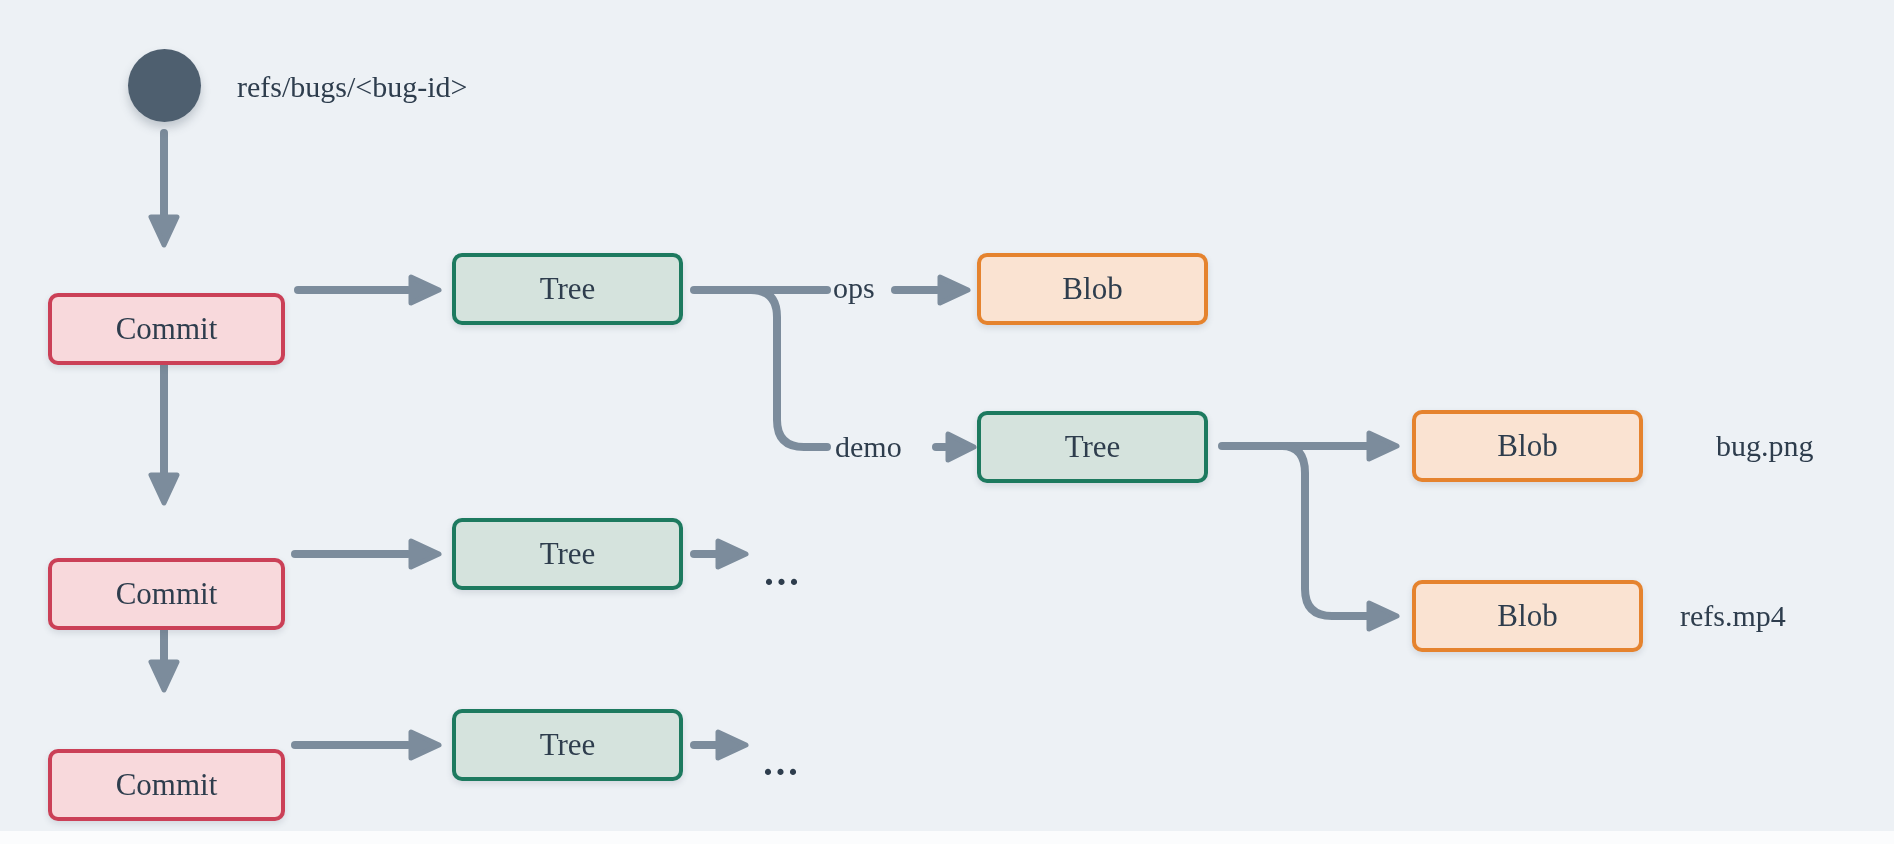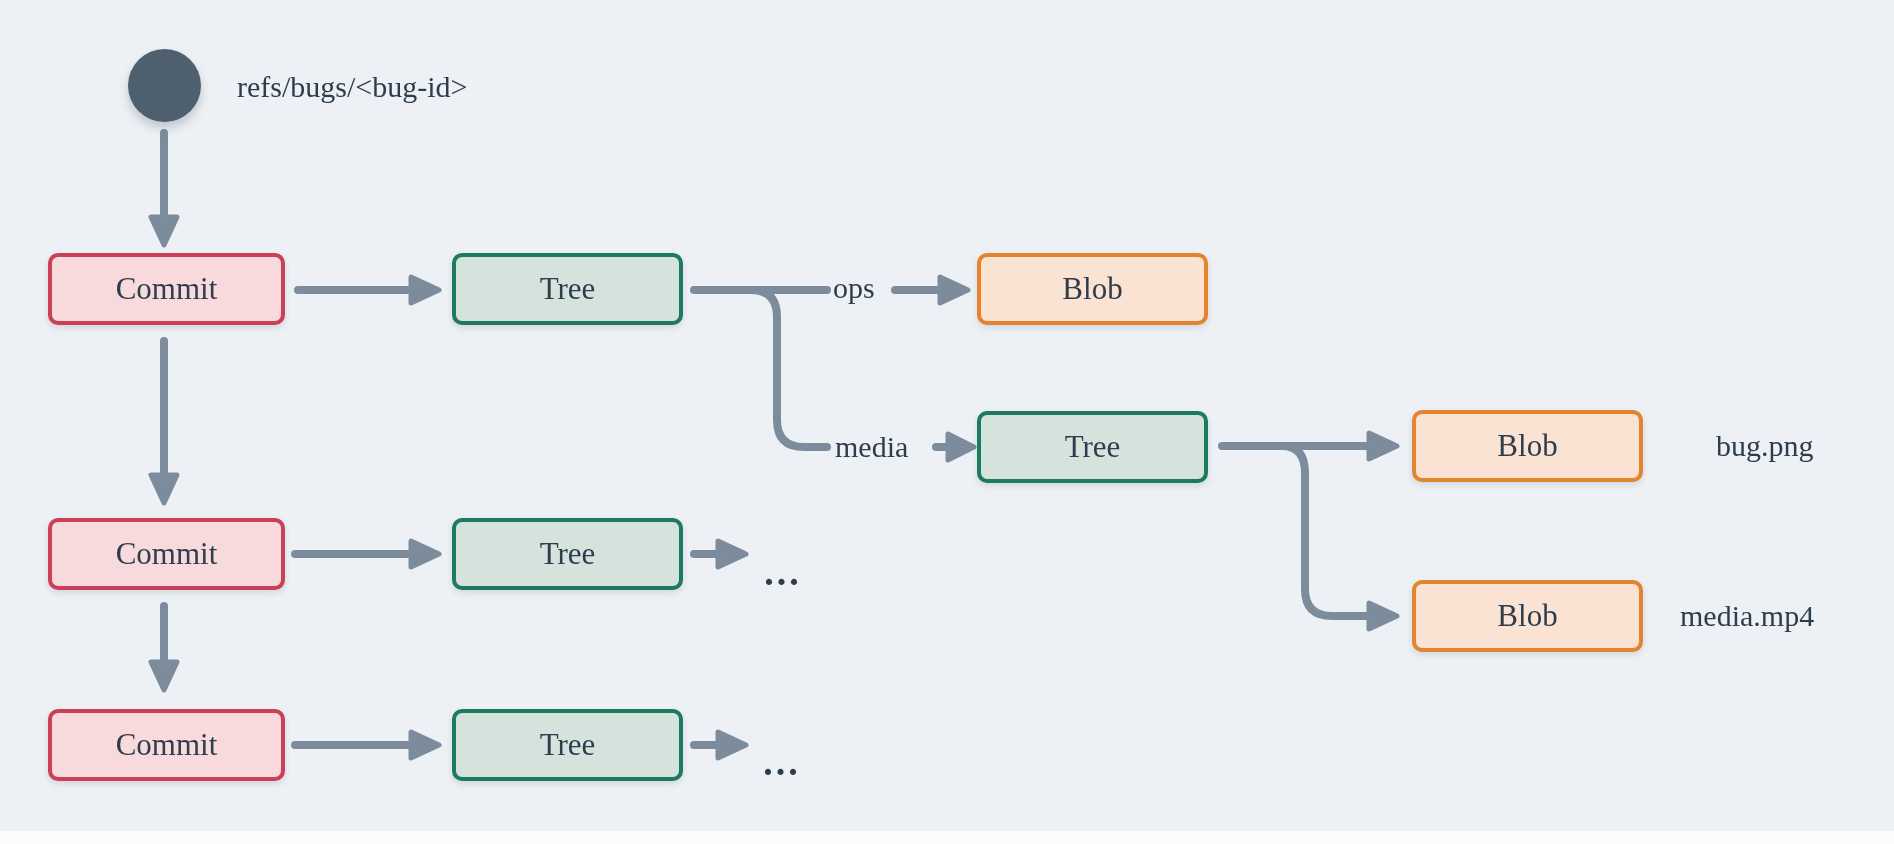--- a/index.html
+++ b/index.html
@@ -17,21 +17,21 @@
   .node {
     position:absolute;
     box-sizing:border-box;
     height:72px;
     border-radius:10px;
     display:flex; align-items:center; justify-content:center;
     font-size:31px;
     color: var(--text);
     box-shadow: 0 3px 6px rgba(74,90,104,0.16);
   }
-  .commit { width:237px; background:var(--commit-fill); border:4px solid var(--commit-border); }
+  .commit { width:237px; background:var(--commit-fill); border:4px solid var(--commit-border);margin-top:40px; }
   .tree   { width:231px; background:var(--tree-fill);   border:4px solid var(--tree-border); }
   .blob   { width:231px; background:var(--blob-fill);   border:4px solid var(--blob-border); }
 
   .ref-circle {
     position:absolute; left:128px; top:49px;
     width:73px; height:73px; border-radius:50%;
     background: var(--circle);
     box-shadow: 0 6px 10px rgba(74,90,104,0.28);
   }
   .lbl {
@@ -149,20 +149,20 @@
     <span>Tree</span>
   </div>
   <div class="node commit" id="commit3">
     <span>Commit</span>
   </div>
   <div class="node tree" id="tree-row3">
     <span>Tree</span>
   </div>
 
   <div class="lbl" id="ops-label">ops</div>
-  <div class="lbl" id="media-label">media</div>
+  <div class="lbl" id="media-label">demo</div>
   <div class="lbl" id="bug-label">bug.png</div>
-  <div class="lbl" id="demo-label">media.mp4</div>
+  <div class="lbl" id="demo-label">refs.mp4</div>
   <div class="dots" id="dots-row2">...</div>
   <div class="dots" id="dots-row3">...</div>
 
   <div class="bottom-strip"></div>
 </div>
 
 </body></html>

